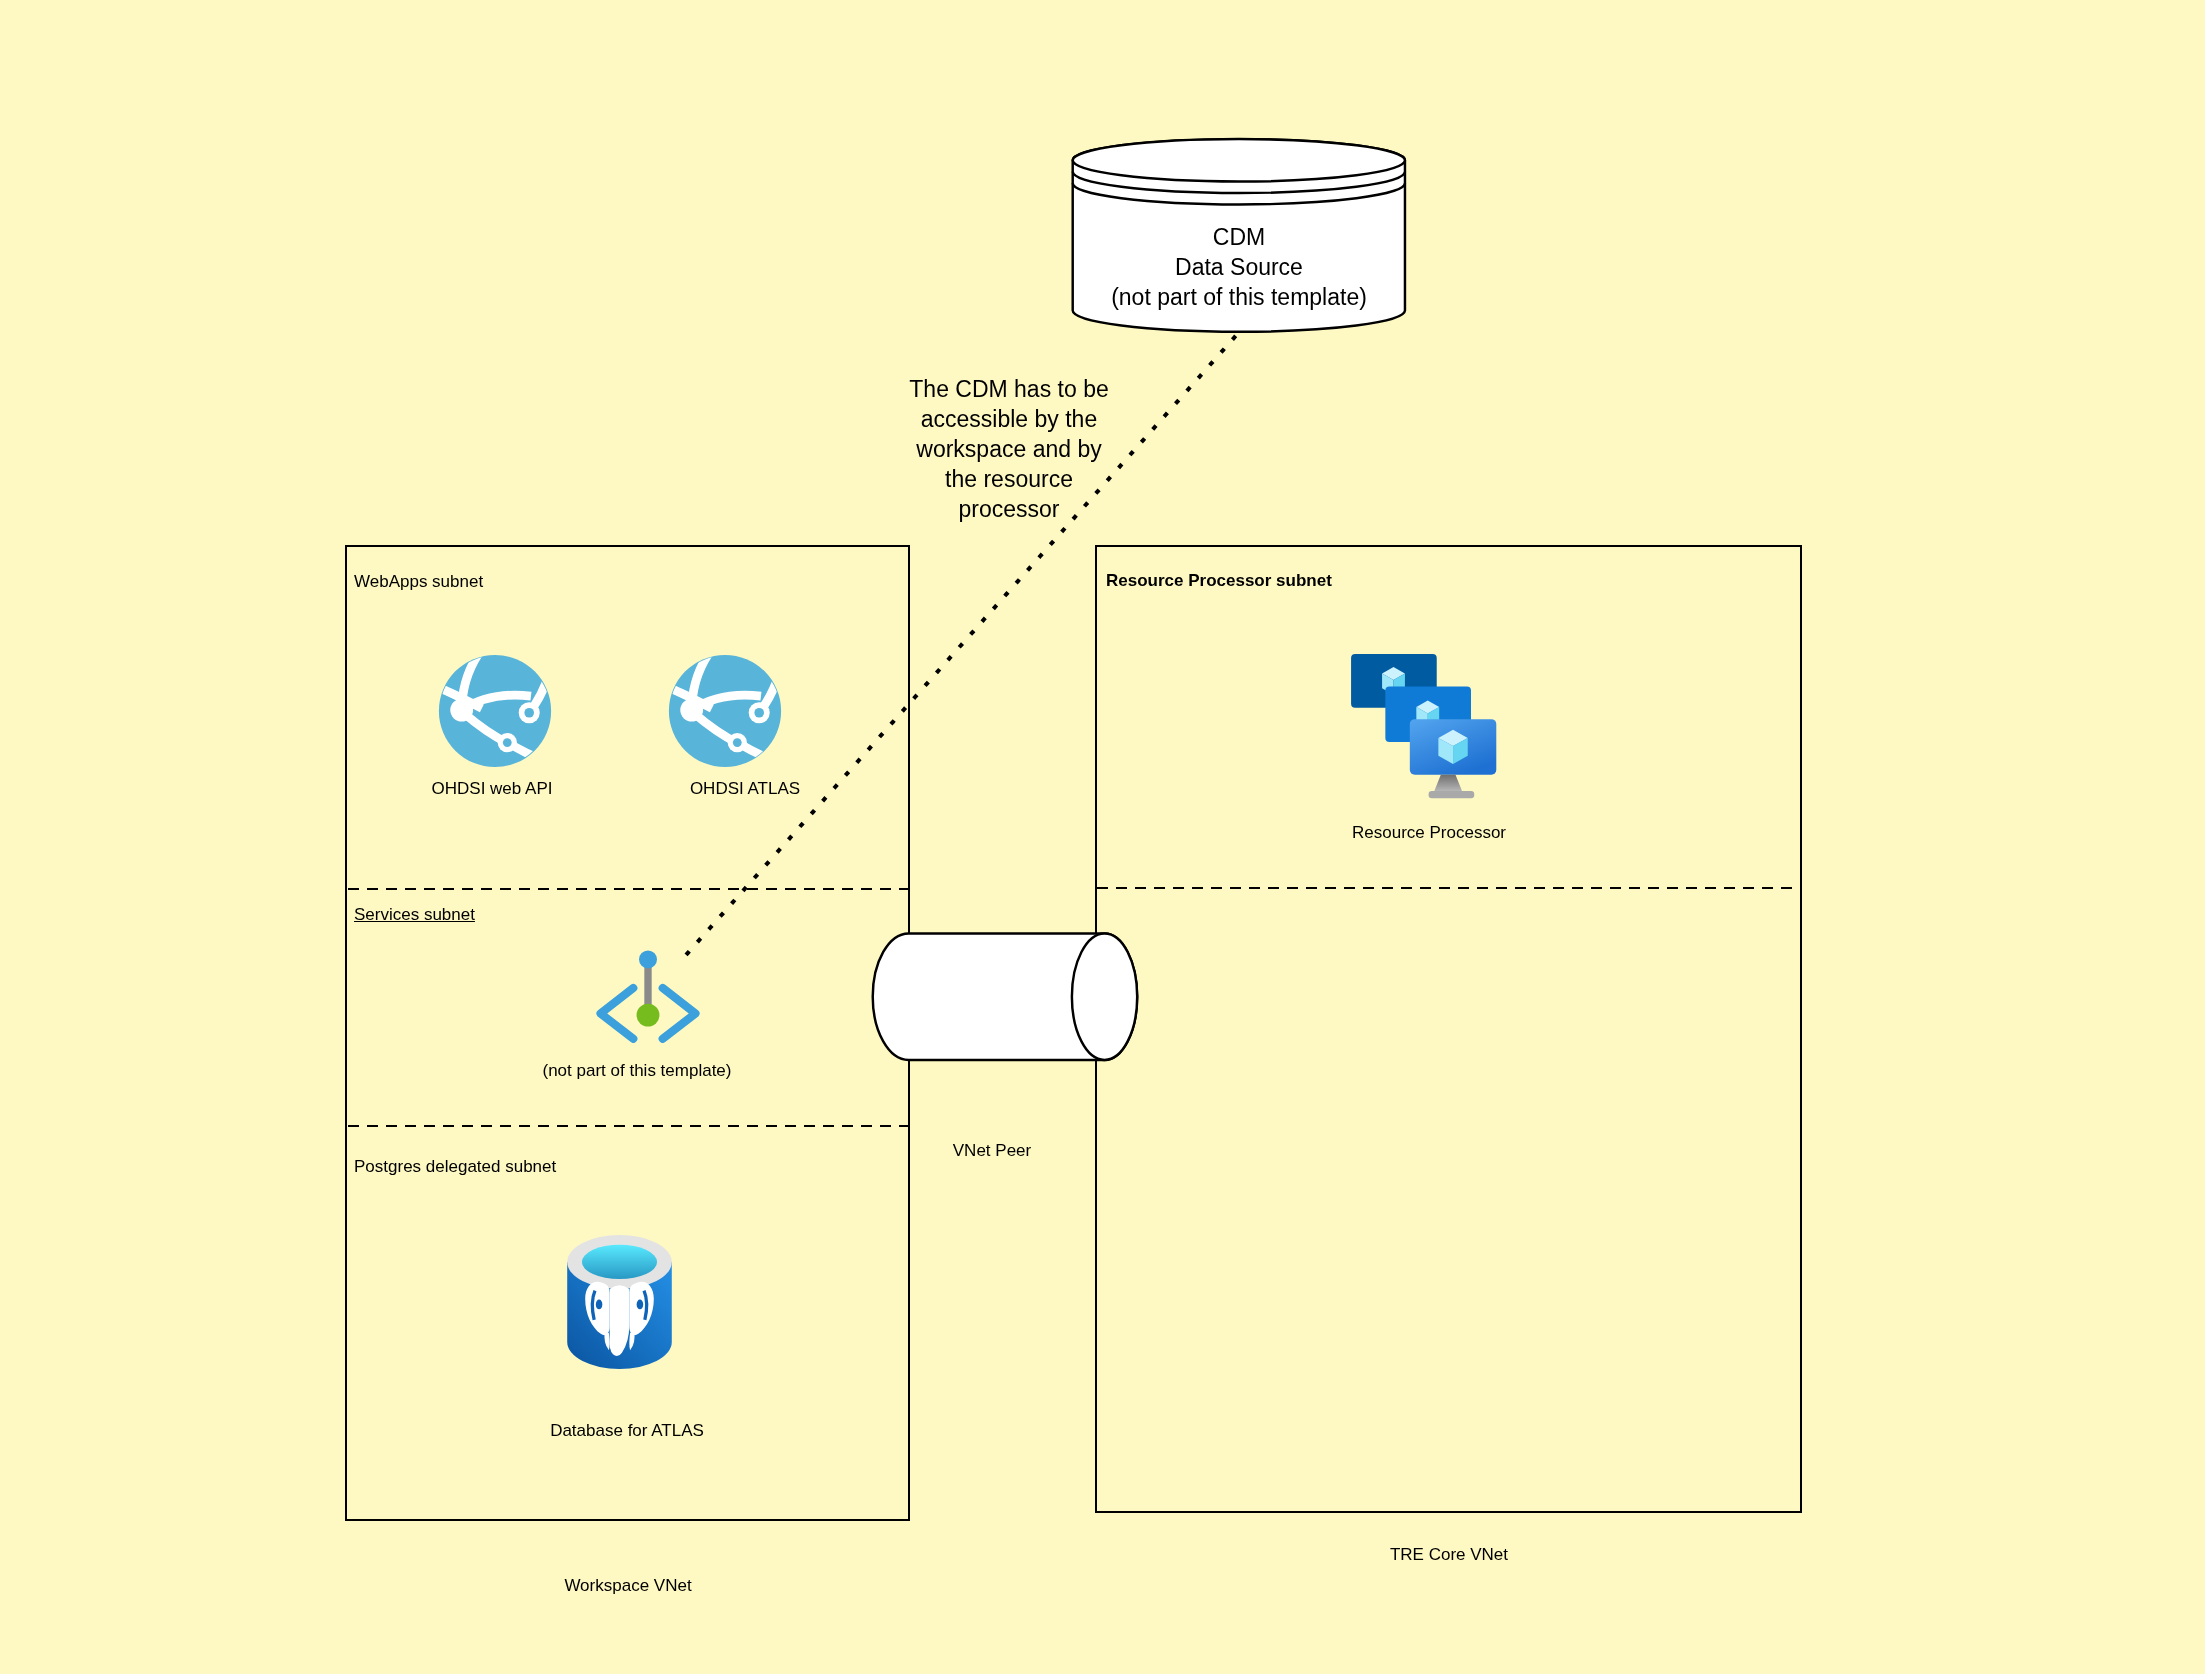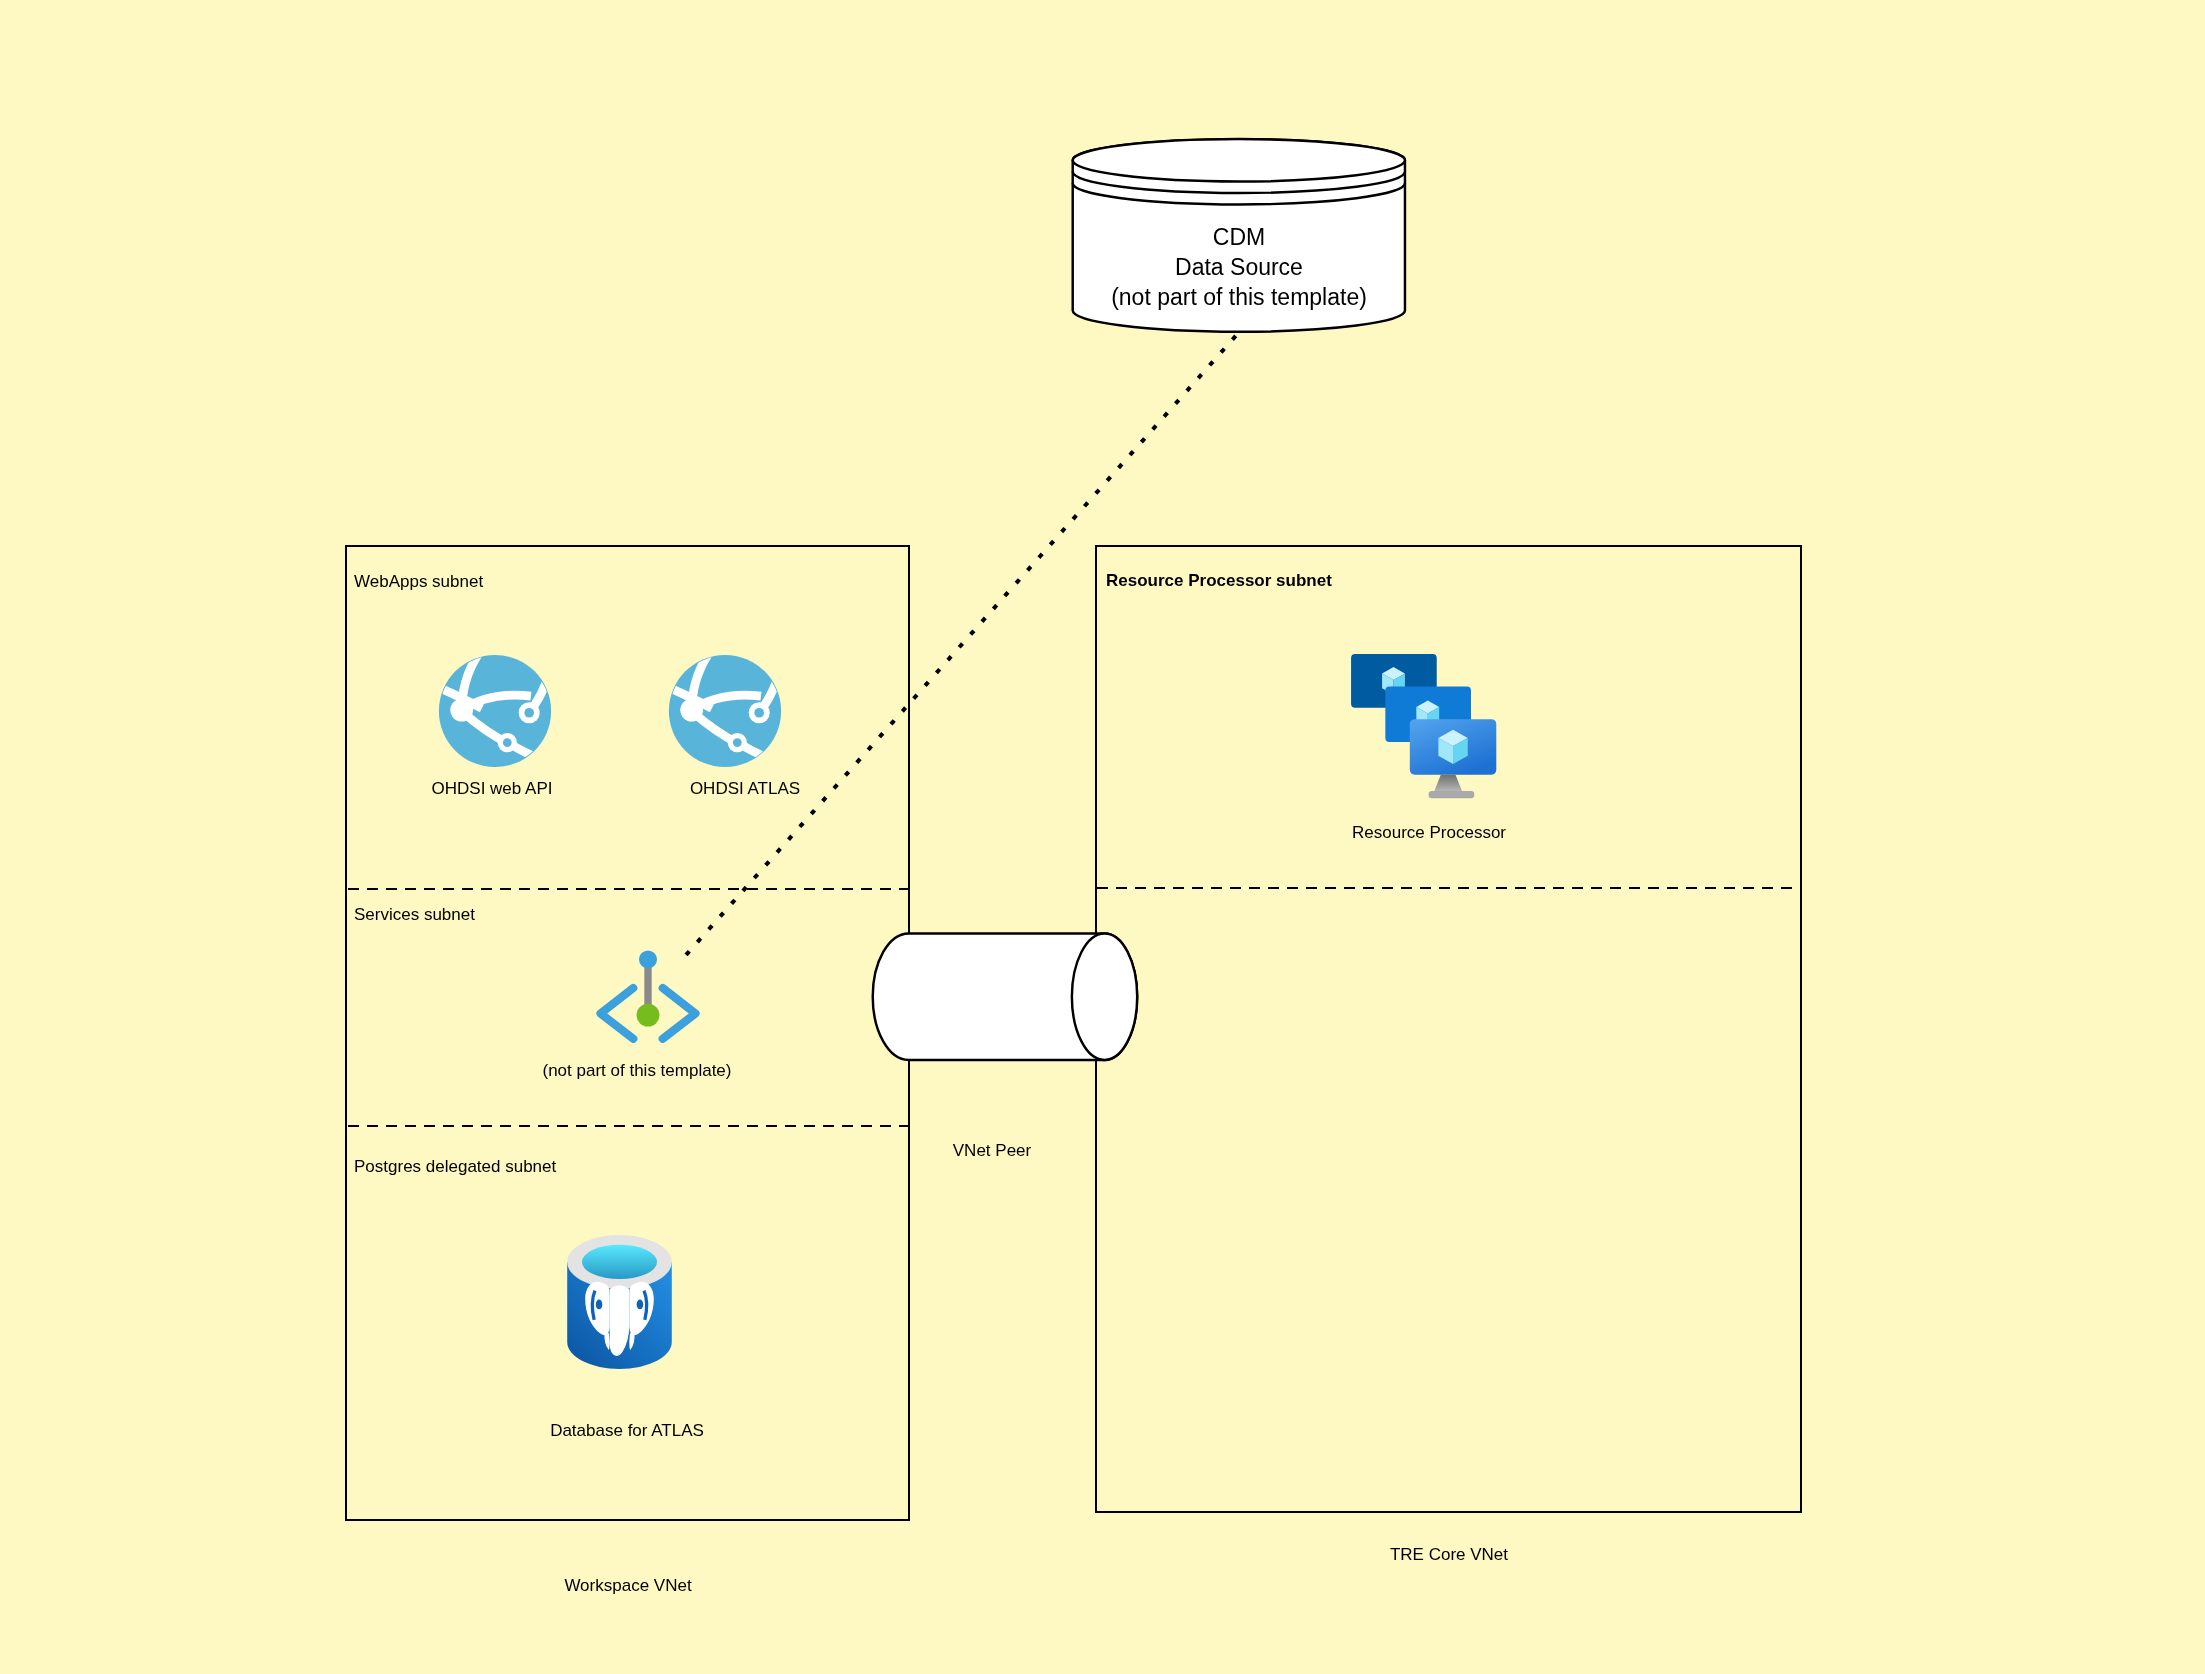--- a/index.html
+++ b/index.html
@@ -13,21 +13,21 @@
 
   .dashed-sep { position: absolute; height: 2.4px;
     background: repeating-linear-gradient(90deg, #000 0 11.4px, transparent 11.4px 19px); }
   .sep-l1 { left: 348px; top: 888px; width: 561px; }
   .sep-l2 { left: 348px; top: 1125px; width: 561px; }
   .sep-r1 { left: 1097px; top: 887px; width: 703px; }
 
   .lbl { position: absolute; font-size: 17px; line-height: 28px; white-space: nowrap; }
   .lbl-center { transform: translateX(-50%); text-align: center; }
   .subnet-lbl-webapps  { left: 354px;  top: 568px; }
-  .subnet-lbl-services { left: 354px;  top: 901px; }
+  .subnet-lbl-services { left: 354px;  top: 901px; text-decoration: underline; }
   .subnet-lbl-postgres { left: 354px;  top: 1153px; }
   .subnet-lbl-rp       { left: 1106px; top: 567px; font-weight: bold; }
   .lbl-webapi   { left: 492px;  top: 775px; text-align: right; }
   .lbl-atlas    { left: 725px;  top: 775px; margin-left: 20px; }
   .lbl-apinote  { left: 637px;  top: 1057px; }
   .lbl-database { left: 627px;  top: 1417px; }
   .lbl-rp       { left: 1429px; top: 819px; }
   .lbl-wsvnet   { left: 628px;  top: 1558px; margin-top: 14px; }
   .lbl-trevnet  { left: 1449px; top: 1541px; }
   .lbl-vnetpeer { left: 992px; top: 1137px; }
@@ -114,20 +114,27 @@
       <ellipse cx="1353" cy="1220.5" rx="40" ry="77.5" fill="#fff" stroke="#000" stroke-width="3"></ellipse>
     </g>
   </svg>
 
   <div class="multiline cdm-text">
     <div>CDM</div>
     <div>Data Source</div>
     <div>(not part of this template)</div>
   </div>
 
+  <div class="multiline note-text">
+    <div>The CDM has to be</div>
+    <div>accessible by the</div>
+    <div>workspace and by</div>
+    <div>the resource</div>
+    <div>processor</div>
+  </div>
 
   <div class="lbl subnet-lbl-webapps">WebApps subnet</div>
   <div class="lbl subnet-lbl-services">Services subnet</div>
   <div class="lbl subnet-lbl-postgres">Postgres delegated subnet</div>
   <div class="lbl subnet-lbl-rp">Resource Processor subnet</div>
 
   <svg class="icon-svg icon-globe-1" viewBox="0 0 130 130">
     <use href="#globeSym"></use>
   </svg>
 

